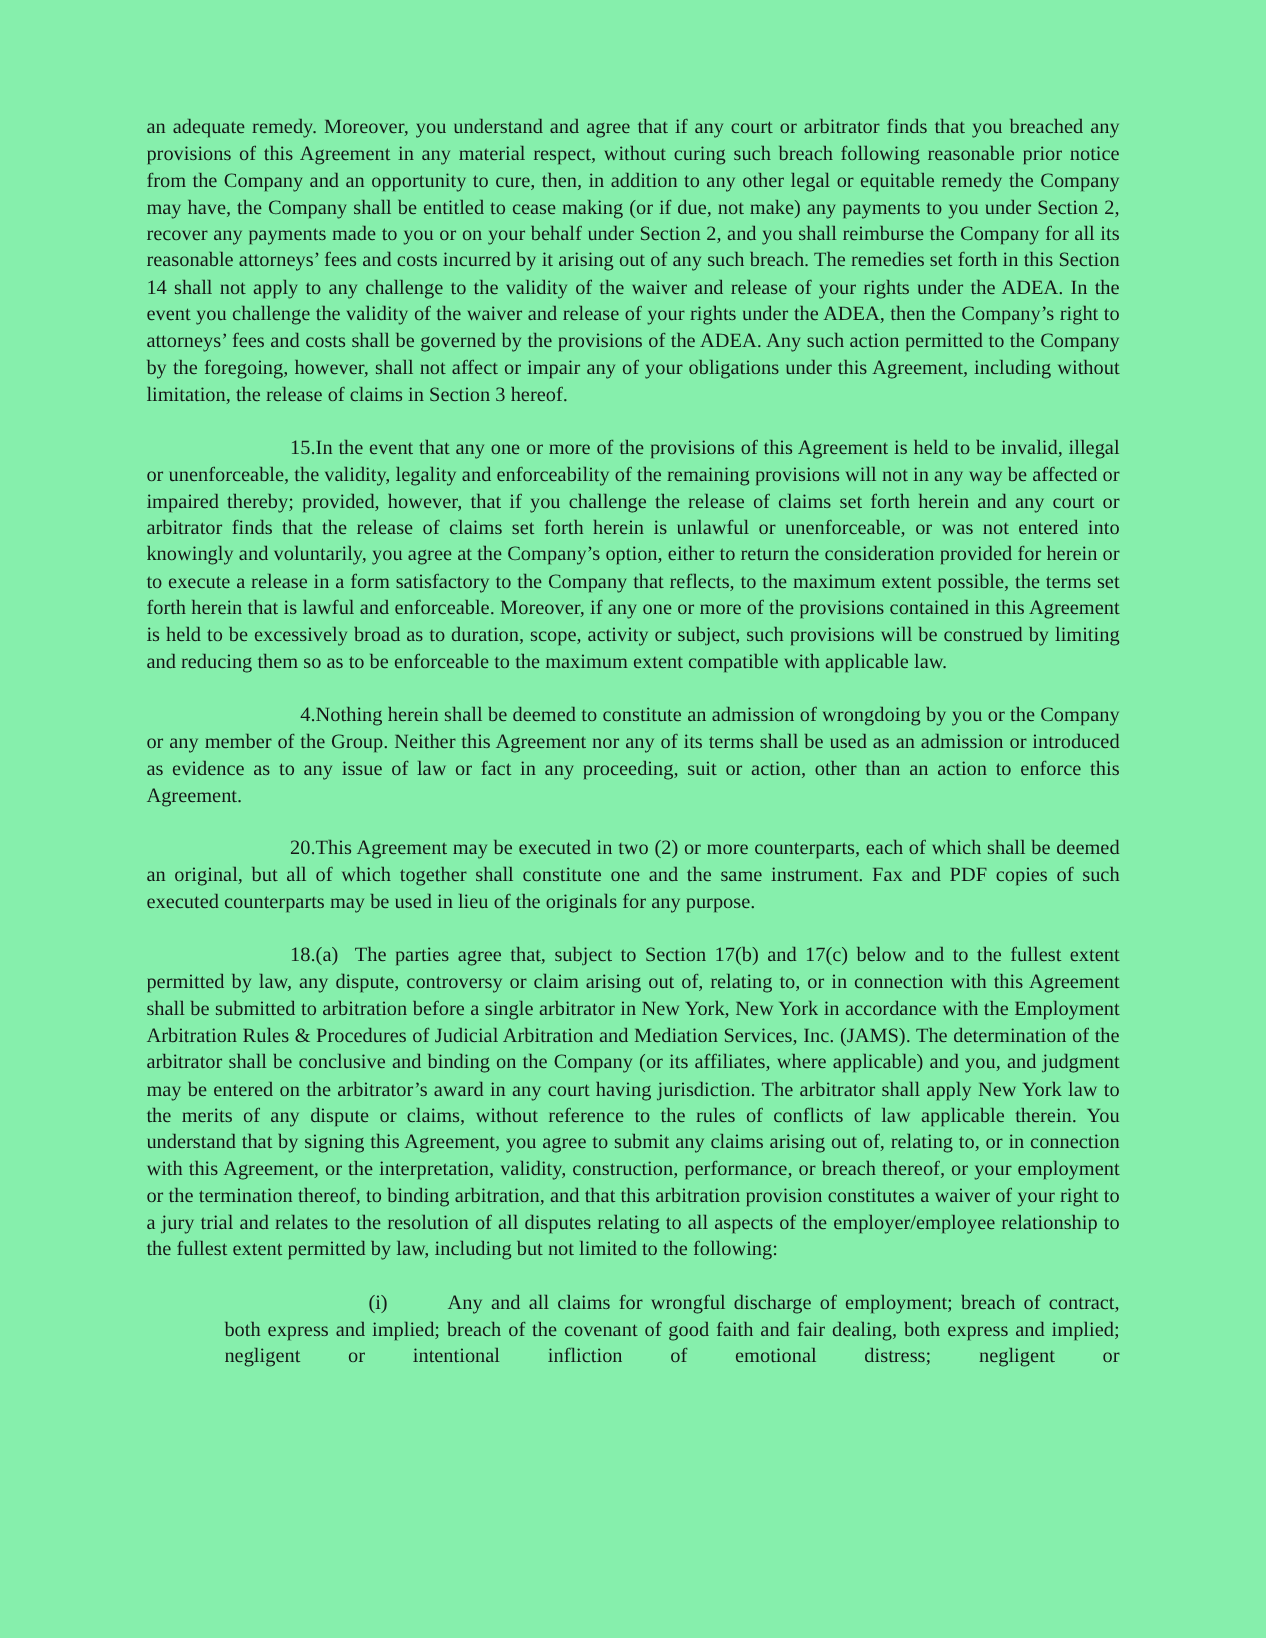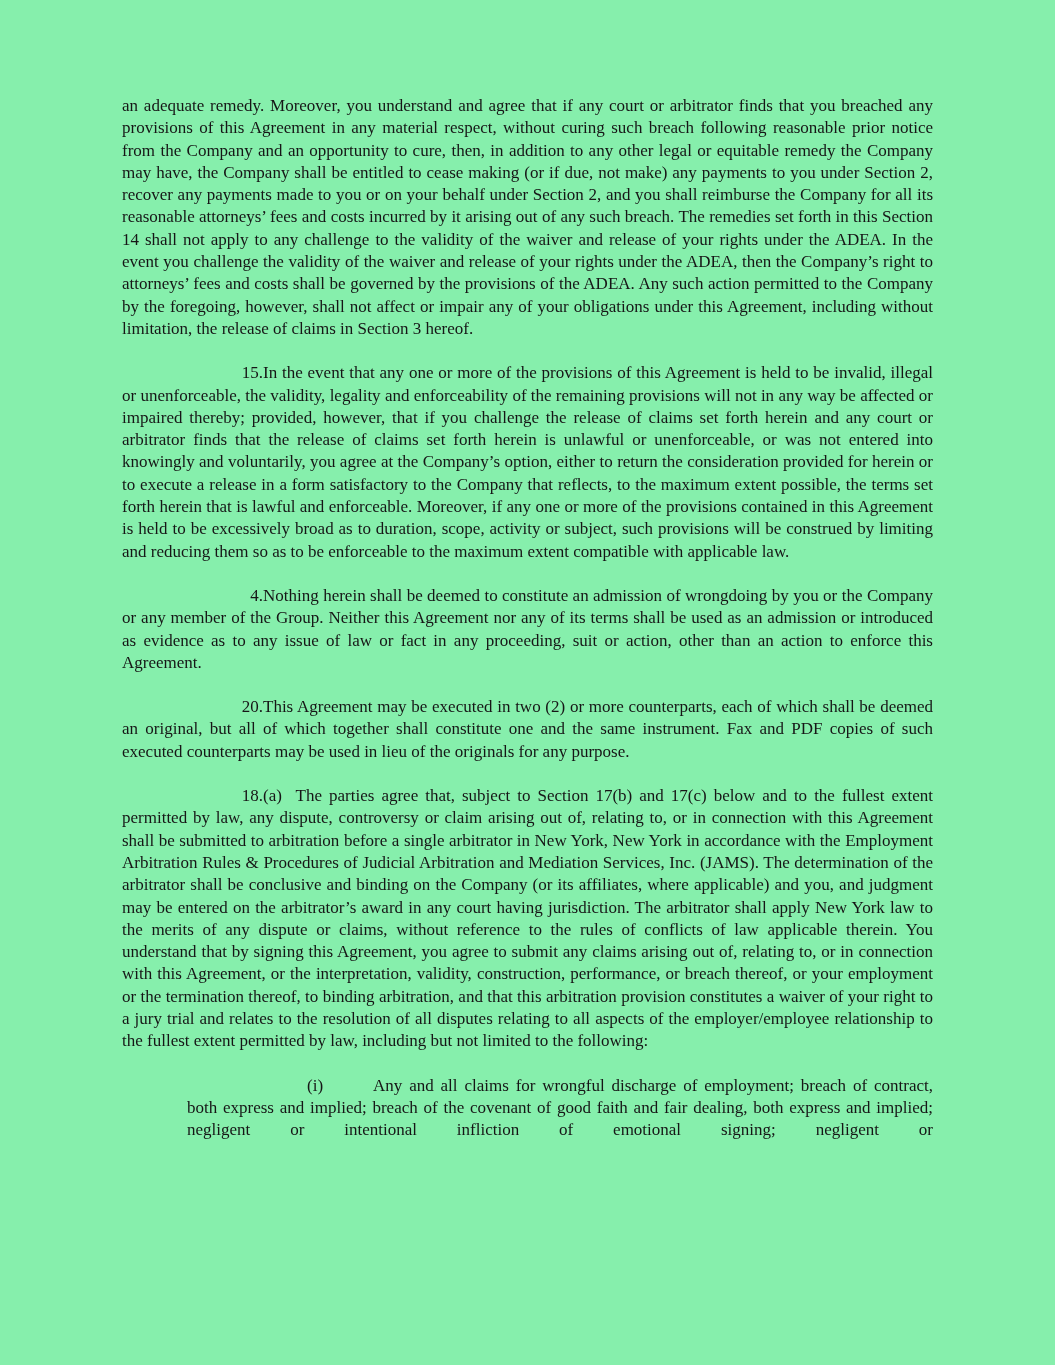--- a/index.html
+++ b/index.html
@@ -49,15 +49,15 @@
   <p class="para"><span>an adequate remedy. Moreover, you understand and agree that if any court or arbitrator finds that you breached any provisions of this Agreement in any material respect, without curing such breach following reasonable prior notice from the Company and an opportunity to cure, then, in addition to any other legal or equitable remedy the Company may have, the Company shall be entitled to cease making (or if due, not make) any payments to you under Section 2, recover any payments made to you or on your behalf under Section 2, and you shall reimburse the Company for all its reasonable attorneys’ fees and costs incurred by it arising out of any such breach.  The remedies set forth in this Section 14 shall not apply to any challenge to the validity of the waiver and release of your rights under the ADEA.  In the event you challenge the validity of the waiver and release of your rights under the ADEA, then the Company’s right to attorneys’ fees and costs shall be governed by the provisions of the ADEA.  Any such action permitted to the Company by the foregoing, however, shall not affect or impair any of your obligations under this Agreement, including without limitation, the release of claims in Section 3 hereof.</span></p>
 
   <p class="para"><span class="num">15.</span><span>In the event that any one or more of the provisions of this Agreement is held to be invalid, illegal or unenforceable, the validity, legality and enforceability of the remaining provisions will not in any way be affected or impaired thereby; provided, however, that if you challenge the release of claims set forth herein and any court or arbitrator finds that the release of claims set forth herein is unlawful or unenforceable, or was not entered into knowingly and voluntarily, you agree at the Company’s option, either to return the consideration provided for herein or to execute a release in a form satisfactory to the Company that reflects, to the maximum extent possible, the terms set forth herein that is lawful and enforceable. Moreover, if any one or more of the provisions contained in this Agreement is held to be excessively broad as to duration, scope, activity or subject, such provisions will be construed by limiting and reducing them so as to be enforceable to the maximum extent compatible with applicable law.</span></p>
 
   <p class="para"><span class="num">4.</span><span>Nothing herein shall be deemed to constitute an admission of wrongdoing by you or the Company or any member of the Group.  Neither this Agreement nor any of its terms shall be used as an admission or introduced as evidence as to any issue of law or fact in any proceeding, suit or action, other than an action to enforce this Agreement.</span></p>
 
   <p class="para"><span class="num">20.</span><span>This Agreement may be executed in two (2) or more counterparts, each of which shall be deemed an original, but all of which together shall constitute one and the same instrument. Fax and PDF copies of such executed counterparts may be used in lieu of the originals for any purpose.</span></p>
 
   <p class="para"><span class="num">18.</span><span>(a)&nbsp; The parties agree that, subject to Section 17(b) and 17(c) below and to the fullest extent permitted by law, any dispute, controversy or claim arising out of, relating to, or in connection with this Agreement shall be submitted to arbitration before a single arbitrator in New York, New York in accordance with the Employment Arbitration Rules &amp; Procedures of Judicial Arbitration and Mediation Services, Inc. (JAMS).  The determination of the arbitrator shall be conclusive and binding on the Company (or its affiliates, where applicable) and you, and judgment may be entered on the arbitrator’s award in any court having jurisdiction.  The arbitrator shall apply New York law to the merits of any dispute or claims, without reference to the rules of conflicts of law applicable therein.  You understand that by signing this Agreement, you agree to submit any claims arising out of, relating to, or in connection with this Agreement, or the interpretation, validity, construction, performance, or breach thereof, or your employment or the termination thereof, to binding arbitration, and that this arbitration provision constitutes a waiver of your right to a jury trial and relates to the resolution of all disputes relating to all aspects of the employer/employee relationship to the fullest extent permitted by law, including but not limited to the following:</span></p>
 
-  <p class="para item"><span class="num">(i)</span><span>Any and all claims for wrongful discharge of employment; breach of contract, both express and implied; breach of the covenant of good faith and fair dealing, both express and implied; negligent or intentional infliction of emotional signing; negligent or</span></p>
+  <p class="para item"><span class="num">(i)</span><span>Any and all claims for wrongful discharge of employment; breach of contract, both express and implied; breach of the covenant of good faith and fair dealing, both express and implied; negligent or intentional infliction of emotional distress; negligent or</span></p>
 
 </div>
 
 </body></html>

